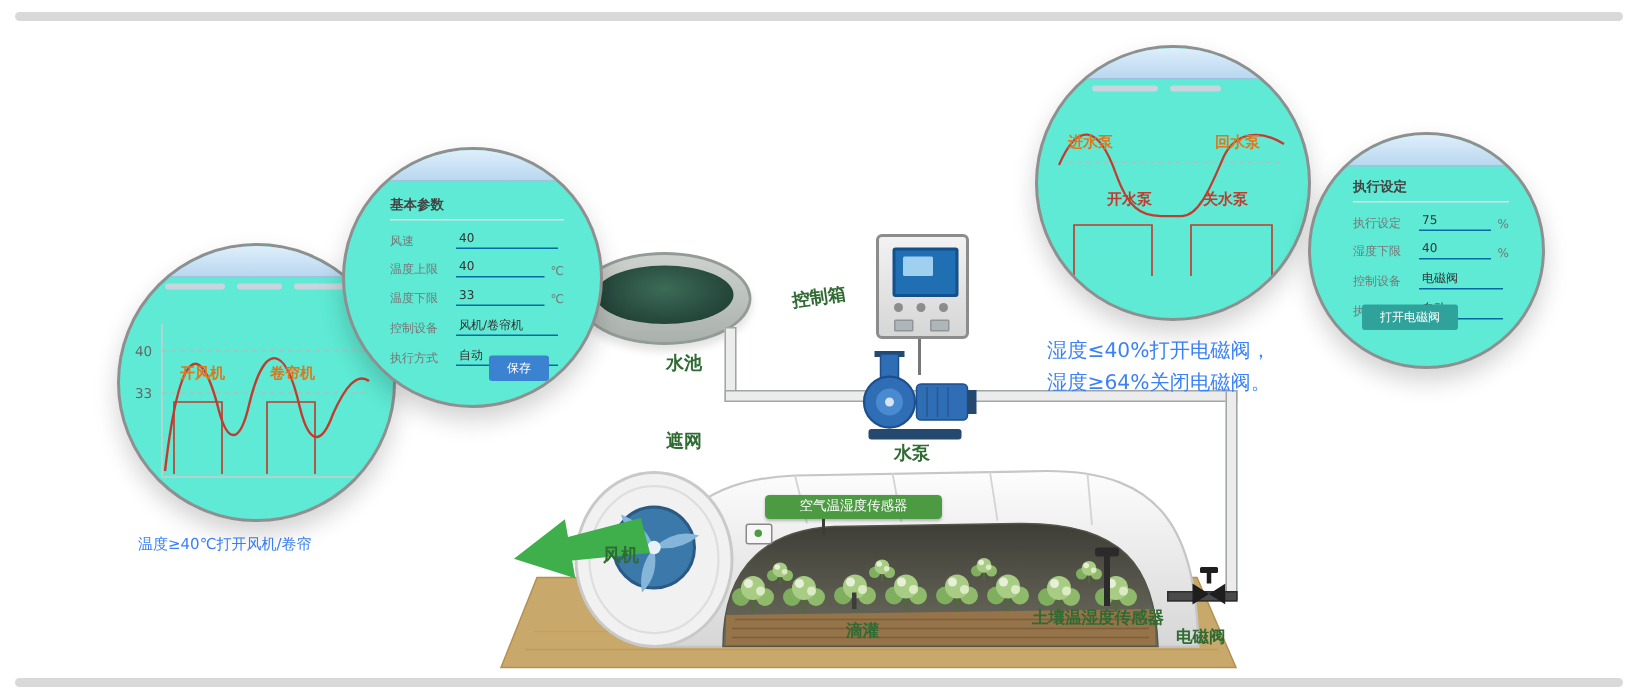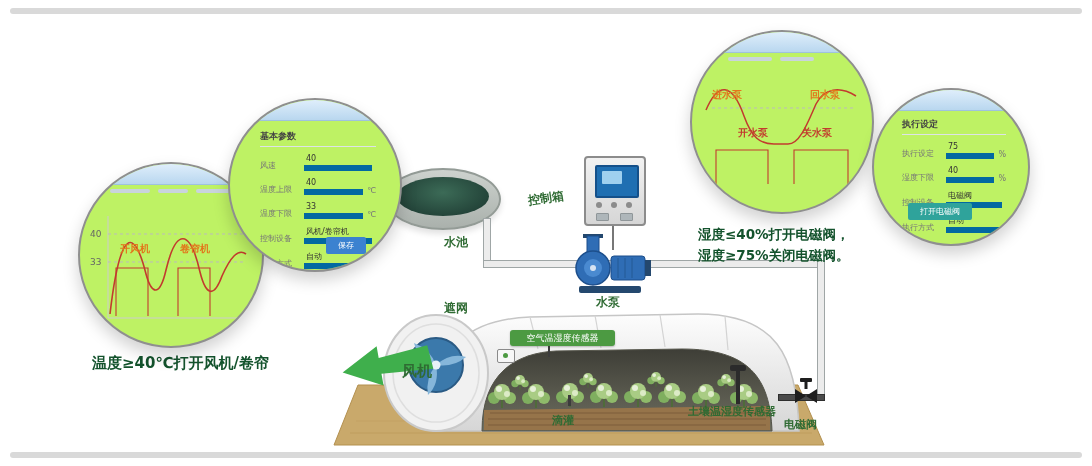--- a/index.html
+++ b/index.html
@@ -35,67 +35,67 @@
   .cb-btn{position:absolute;width:11px;height:6px;background:#aeb6ba;top:55px;border-radius:1px;border:1px solid #8f9699;}
   .cb-btn.b1{left:10px;} .cb-btn.b2{left:34px;}
 
   
   .pump-svg{position:absolute;left:565px;top:230px;z-index:4;}
 
   
   .greenhouse-svg{position:absolute;left:330px;top:293px;z-index:1;}
 
   
-  .air-badge{position:absolute;left:510px;top:330px;width:105px;height:16px;background:#4c9a42;border-radius:3px;
+  .air-badge{position:absolute;left:510px;top:330px;width:118px;height:16px;background:#4c9a42;border-radius:3px;
         color:#fff;font-size:9px;line-height:16px;text-align:center;z-index:4;box-shadow:0 1px 2px rgba(0,0,0,.25);}
   .badge-pin{position:absolute;left:548px;top:346px;width:2px;height:11px;background:#3c3c3c;z-index:4;}
   .sensor-device{position:absolute;left:497px;top:349px;width:16px;height:12px;background:#f7f7f7;border:1px solid #8a8a8a;border-radius:2px;z-index:4;}
   .sensor-device i{position:absolute;left:5px;top:3px;width:5px;height:5px;border-radius:50%;background:#4c9a42;}
   .soil-rod{position:absolute;left:736px;top:370px;width:4px;height:34px;background:#2b2b2b;z-index:4;}
   .soil-cap{position:absolute;left:730px;top:365px;width:16px;height:6px;background:#2b2b2b;border-radius:2px;z-index:4;}
   .drip-emitter{position:absolute;left:568px;top:395px;width:3px;height:11px;background:#3c3c3c;z-index:4;}
   .valve-svg{position:absolute;left:789px;top:377px;z-index:5;}
 
   
   .scene-label{position:absolute;color:#2f6b33;font-weight:700;font-size:12px;z-index:6;white-space:nowrap;}
   .lbl-pool{left:444px;top:234px;}
   .lbl-control-box{left:528px;top:190px;transform:rotate(-8deg);}
   .lbl-pump{left:596px;top:294px;}
-  .lbl-shade{left:444px;top:300px;}
-  .lbl-fan{left:402px;top:362px;font-size:15px;}
-  .lbl-drip{left:552px;top:413px;font-size:11px;}
+  .lbl-shade{left:444px;top:286px;}
+  .lbl-fan{left:402px;top:362px;font-size:12px;}
+  .lbl-drip{left:564px;top:413px;font-size:11px;}
   .lbl-soil{left:688px;top:404px;font-size:11px;}
   .lbl-valve{left:784px;top:417px;font-size:11px;}
 
   
-  .rule-note{position:absolute;color:#14532d;font-weight:700;z-index:6;}
-  .rule-left{left:92px;top:352px;font-size:15px;line-height:23px;width:280px;}
+  .rule-note{position:absolute;color:#3b82f6;font-weight:400;z-index:6;}
+  .rule-left{left:92px;top:352px;font-size:10px;line-height:23px;width:280px;}
   .rule-right{left:698px;top:224px;font-size:13.5px;line-height:21px;width:230px;}
 
   
-  .zoom-circle{position:absolute;border-radius:50%;background:#bef264;border:2px solid #8f8f8f;
+  .zoom-circle{position:absolute;border-radius:50%;background:#5eead4;border:2px solid #8f8f8f;
         box-shadow:0 8px 16px rgba(0,0,0,.18);overflow:hidden;z-index:7;}
   .zc1{left:78px;top:162px;width:182px;height:182px;}
   .zc2{left:228px;top:98px;width:170px;height:170px;}
   .zc3{left:690px;top:30px;width:180px;height:180px;}
   .zc4{left:872px;top:88px;width:154px;height:154px;}
   .win{position:absolute;inset:0;}
   .mini-titlebar{position:absolute;left:0;right:0;top:0;height:20px;
         background:linear-gradient(#dfeefb,#b9d7ef);border-bottom:1px solid #9fc2de;}
   .deco{position:absolute;background:#c9d4dc;border-radius:2px;height:4px;}
   .chart-svg{position:absolute;}
 
   
   .form-body{position:absolute;}
   .zc2 .form-body{left:30px;right:24px;top:30px;bottom:48px;}
   .zc4 .form-body{left:28px;right:22px;top:28px;bottom:44px;}
   .form-header{font-size:9px;color:#444;font-weight:700;border-bottom:1px solid #dde3e8;padding-bottom:3px;}
   .form-row{display:flex;align-items:flex-end;gap:4px;margin-top:7px;}
   .fr-label{font-size:8px;color:#777;white-space:nowrap;min-width:40px;}
-  .fr-input{flex:1;border-bottom:6px solid #0369a1;font-size:8px;color:#333;padding:0 2px 1px;min-height:10px;}
+  .fr-input{flex:1;border-bottom:1px solid #0369a1;font-size:8px;color:#333;padding:0 2px 1px;min-height:10px;}
   .fr-suffix{font-size:8px;color:#777;}
   .mini-btn{position:absolute;border:none;color:#fff;font-size:8px;padding:3px 12px;border-radius:2px;cursor:pointer;
         font-family:Liberation Mono, monospace;}
   .btn-blue{background:#3b82d0;right:34px;bottom:16px;}
   .btn-teal{background:#2fa39b;left:34px;bottom:24px;}
 </style>
 </head>
 <body>
 
 <div class="stage">
@@ -227,21 +227,21 @@
   <div class="scene-label lbl-fan">风机</div>
   <div class="scene-label lbl-drip">滴灌</div>
   <div class="scene-label lbl-soil">土壤温湿度传感器</div>
   <div class="scene-label lbl-valve">电磁阀</div>
 
   <div class="rule-note rule-left">
     <div>温度≥40℃打开风机/卷帘</div>
   </div>
   <div class="rule-note rule-right">
     <div>湿度≤40%打开电磁阀，</div>
-    <div>湿度≥75%关闭电磁阀。</div>
+    <div>湿度≥64%关闭电磁阀。</div>
   </div>
 
   <div class="zoom-circle zc1">
     <div class="win">
       <div class="mini-titlebar"></div>
       <div class="deco" style="left:30px;top:25px;width:40px;"></div>
       <div class="deco" style="left:78px;top:25px;width:30px;"></div>
       <div class="deco" style="left:116px;top:25px;width:36px;"></div>
       <svg class="chart-svg" style="left:6px;top:32px;" width="170" height="146" viewBox="0 0 170 146">
         <line x1="22" y1="20" x2="22" y2="122" stroke="#cccccc"></line>

